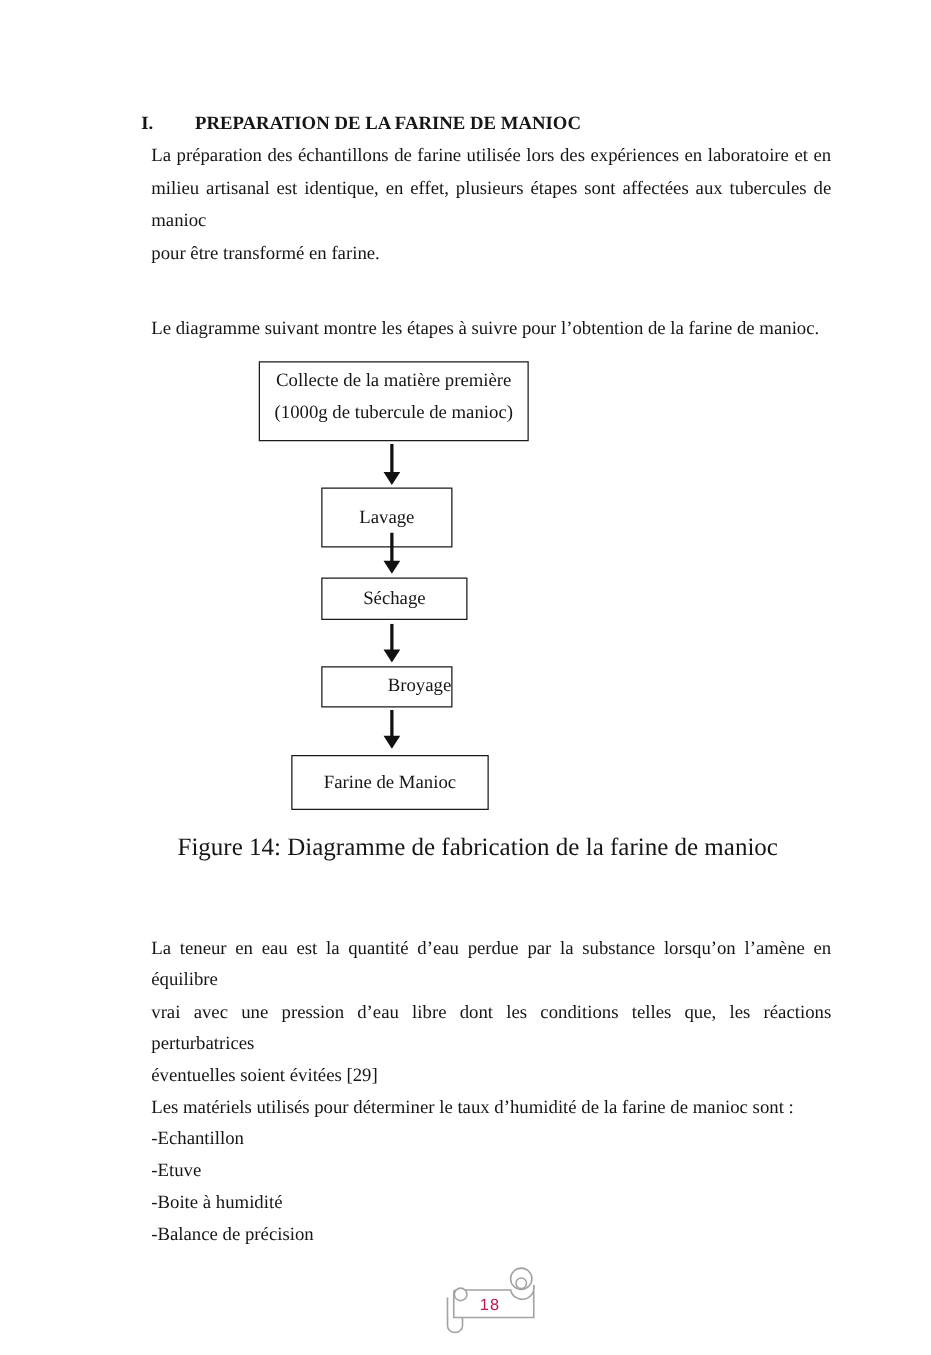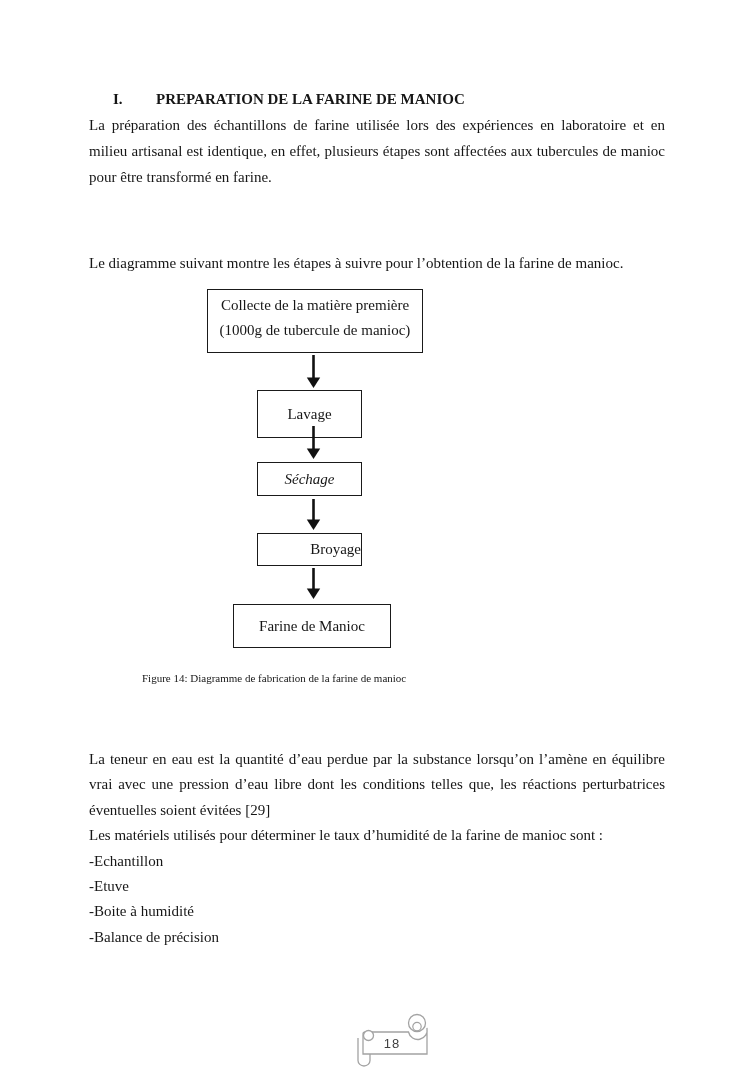--- a/index.html
+++ b/index.html
@@ -5,21 +5,21 @@
   html,body { margin:0; padding:0; background:#ffffff; }
   .page {
     position:relative;
     width:745px; height:1084px;
     background:#ffffff;
     font-family:"Liberation Serif", serif;
     color:#161616;
     overflow:hidden;
   }
   .abs { position:absolute; }
-  .line { font-size:15px; line-height:26px; white-space:normal; }
+  .line { font-size:15px; line-height:26px; white-space:normal;margin-left:32px; }
   .jl { text-align:justify; text-align-last:justify; }
 
   
   #h1 { left:113px; top:86px; display:flex; font-weight:bold; font-size:15px; line-height:26px; }
   #h1 .num { width:43px; }
 
   
   #p1 { left:89px; top:112px; width:576px; }
   #p2 { left:89px; top:200px; width:576px; }
   #p2 .line { line-height:25.5px; }
@@ -30,43 +30,43 @@
   
   .fbox {
     position:absolute; box-sizing:border-box;
     border:1.5px solid #1a1a1a; background:#fff;
     display:flex; flex-direction:column; align-items:center; justify-content:center;
     font-size:15px; text-align:center;
   }
   .fbox .bline { line-height:25px; }
   #fb1 { left:207px; top:289px; width:216px; height:64px; justify-content:flex-start; padding-top:3px; }
   #fb2 { left:257px; top:390px; width:105px; height:48px; }
-  #fb3 { left:257px; top:462px; width:105px; height:34px;font-style:italic; }
+  #fb3 { left:257px; top:462px; width:117px; height:34px; }
   #fb4 { left:257px; top:533px; width:105px; height:33px;align-items:flex-end; }
   #fb5 { left:233px; top:604px; width:158px; height:44px; }
   .arrow { position:absolute; left:306px; width:15px; }
   #ar1 { top:355px; height:33px; }
   #ar2 { top:426px; height:33px; }
   #ar3 { top:499px; height:31px; }
   #ar4 { top:568px; height:31px; }
 
   
-  #caption { left:142px; top:665px; font-size:11px; line-height:26px; }
+  #caption { left:142px; top:665px; font-size:20px; line-height:26px; }
   #h2 { left:93px; top:692px; display:flex; font-weight:bold; font-size:15px; }
   #h2 .num { width:63px; line-height:26px; }
   #h2 .h2text { width:509px; }
   #h2 .h2line { line-height:26px; }
 
   
   #scrollwrap { left:353px; top:1012px; width:76px; height:58px; }
   #pagenum {
     position:absolute; left:8px; top:20px; width:62px; height:22px;
     display:flex; align-items:center; justify-content:center;
     font-family:"Liberation Sans", sans-serif; font-size:13px;
-    color:#404040; letter-spacing:1px;
+    color:#be185d; letter-spacing:1px;
   }
 </style>
 </head>
 <body>
 
 <div class="page">
 
   <div class="abs" id="h1">
     <span class="num">I.</span>
     <span>PREPARATION DE LA FARINE DE MANIOC</span>

